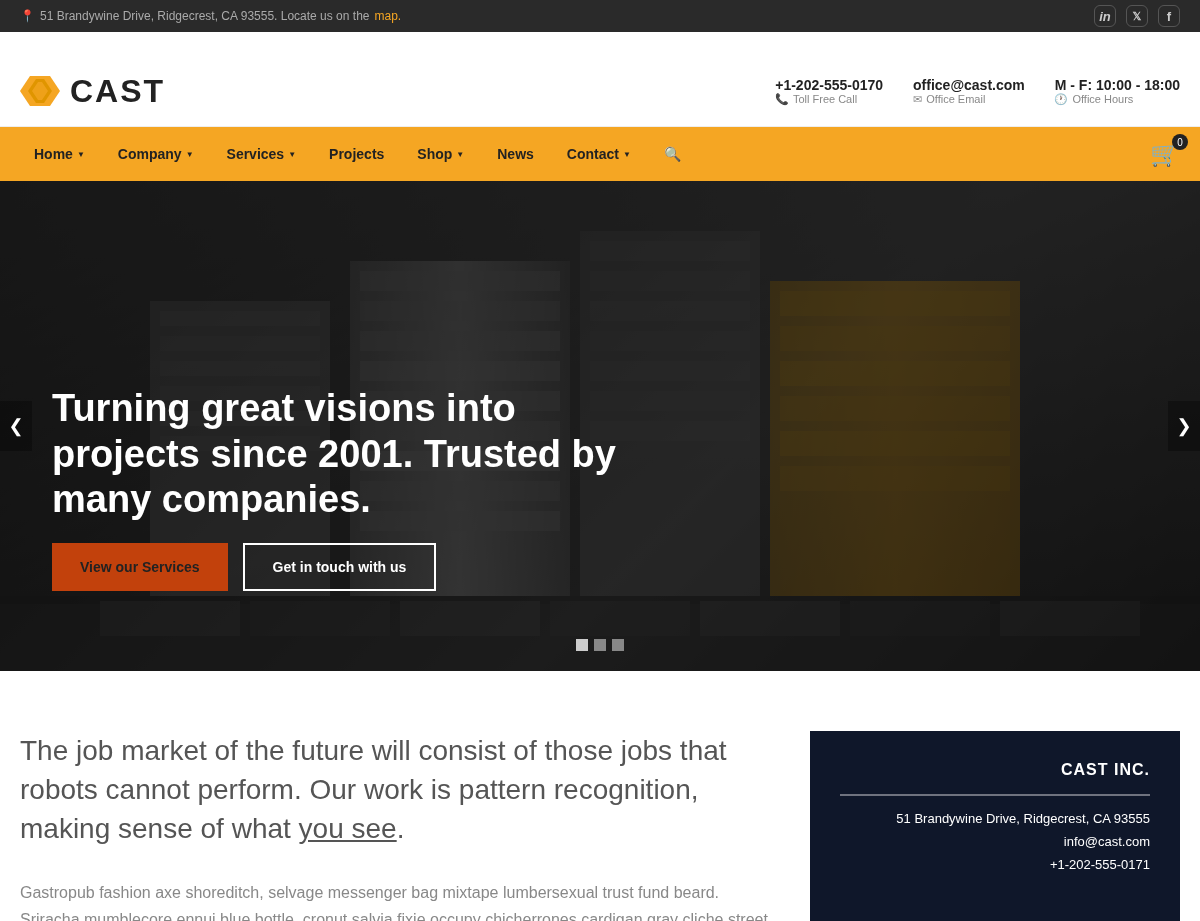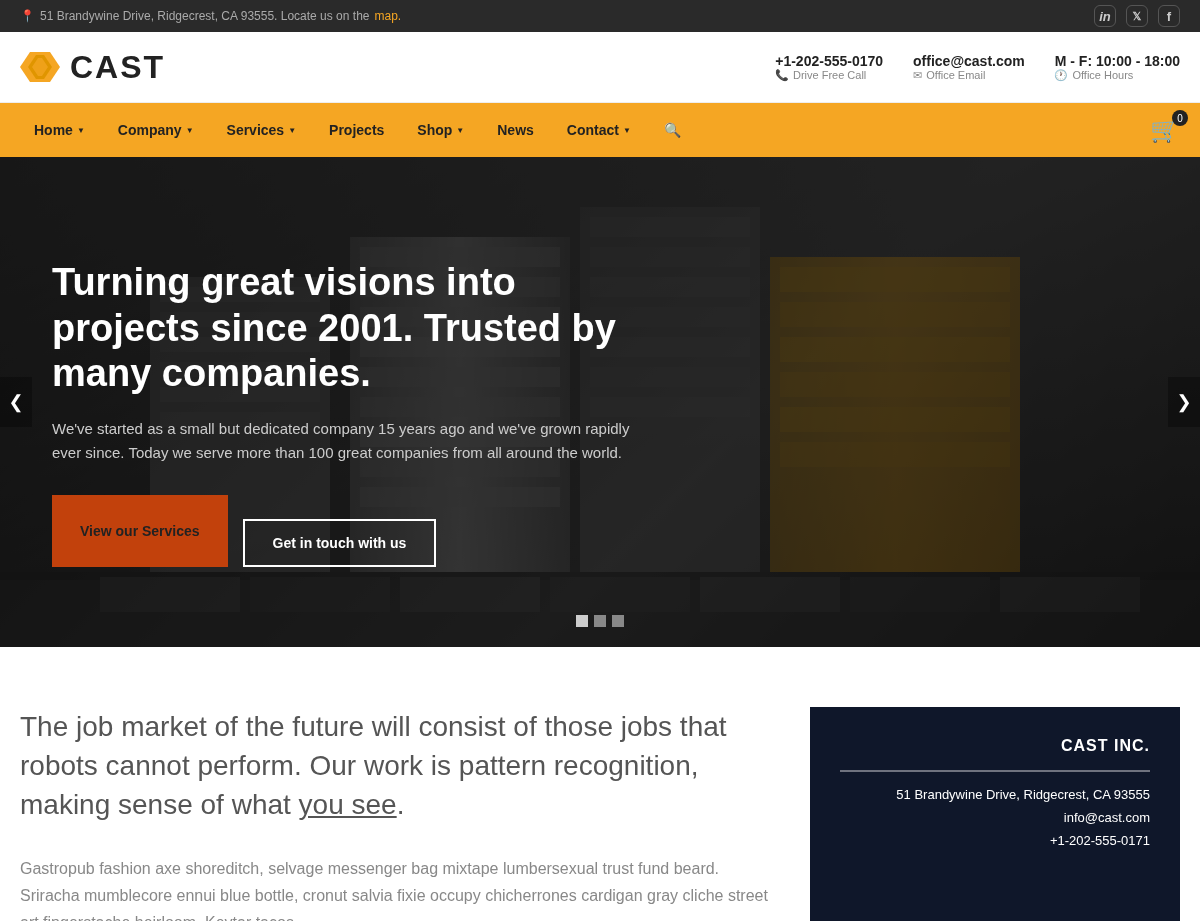--- a/index.html
+++ b/index.html
@@ -28,20 +28,21 @@
     }
 
     
     .header {
       background: #fff;
       padding: 15px 20px;
       display: flex;
       align-items: center;
       justify-content: space-between;
       border-bottom: 1px solid #eee;
+      margin-top: 24px;
     }
     .logo { display: flex; align-items: center; gap: 10px; }
     .logo-icon {
       width: 40px; height: 40px;
     }
     .logo-text {
       font-size: 32px;
       font-weight: 900;
       color: #222;
       letter-spacing: 2px;
@@ -172,21 +173,20 @@
       text-transform: none;
     }
     .btn-outline {
       background: transparent;
       color: #fff;
       border: 2px solid #fff;
       padding: 14px 28px;
       font-size: 14px;
       font-weight: 700;
       cursor: pointer;
-      margin-top: 24px;
     }
     .hero-arrow {
       position: absolute;
       top: 50%;
       transform: translateY(-50%);
       z-index: 3;
       background: rgba(0,0,0,0.3);
       color: #fff;
       width: 32px;
       height: 50px;
@@ -307,21 +307,21 @@
       <polygon points="8,20 16,8 24,8 32,20 24,32 16,32" fill="#e09500"></polygon>
       <polygon points="12,20 18,11 22,11 28,20 22,29 18,29" fill="#f5a623" opacity="0.7"></polygon>
     </svg>
     <span class="logo-text">CAST</span>
   </div>
   <div class="header-right">
     <div class="contact-item">
       <span class="contact-value">+1-202-555-0170</span>
       <span class="contact-label">
         <span>📞</span>
-        <span>Drive Free Call</span>
+        <span>Toll Free Call</span>
       </span>
     </div>
     <div class="contact-item">
       <span class="contact-value">office@cast.com</span>
       <span class="contact-label">
         <span>✉</span>
         <span>Office Email</span>
       </span>
     </div>
     <div class="contact-item">
@@ -447,21 +447,20 @@
     </svg>
   </div>
   <div class="hero-overlay"></div>
 
   <div class="hero-arrow hero-arrow-left">
     <span>❮</span>
   </div>
 
   <div class="hero-content">
     <h1 class="hero-title">Turning great visions into projects since 2001. Trusted by many companies.</h1>
-    <p class="hero-subtitle">We've started as a small but dedicated company 15 years ago and we've grown rapidly ever since. Today we serve more than 100 great companies from all around the world.</p>
     <div class="hero-buttons">
       <button class="btn-yellow">View our Services</button>
       <button class="btn-outline">Get in touch with us</button>
     </div>
   </div>
 
   <div class="hero-arrow hero-arrow-right">
     <span>❯</span>
   </div>
 

